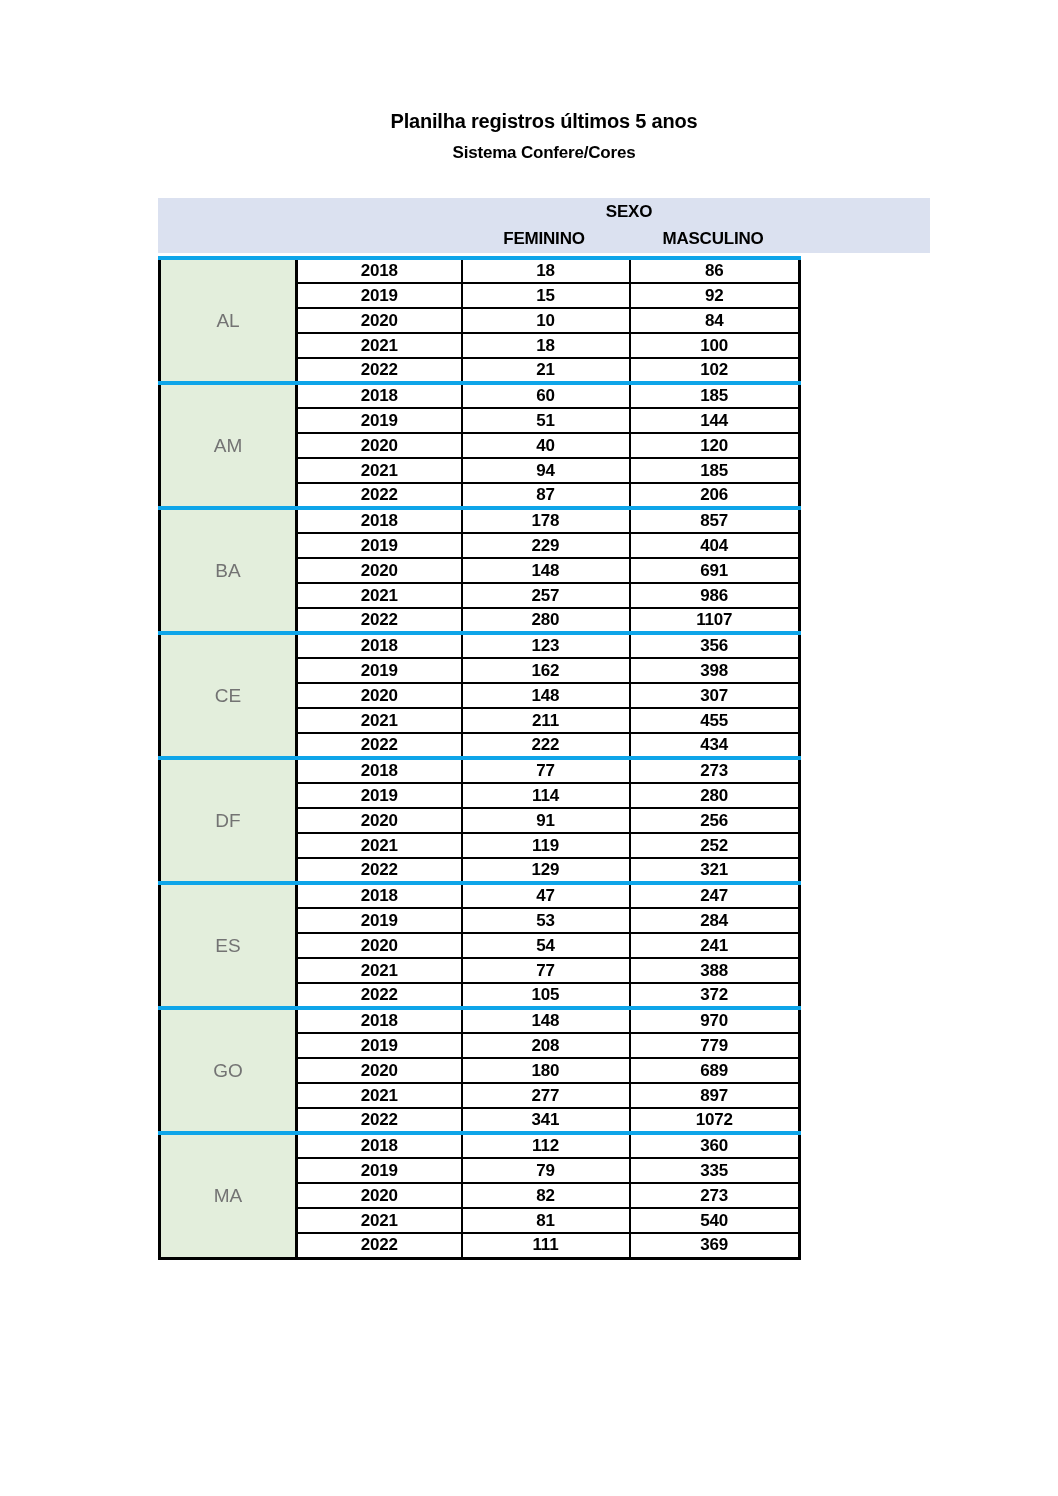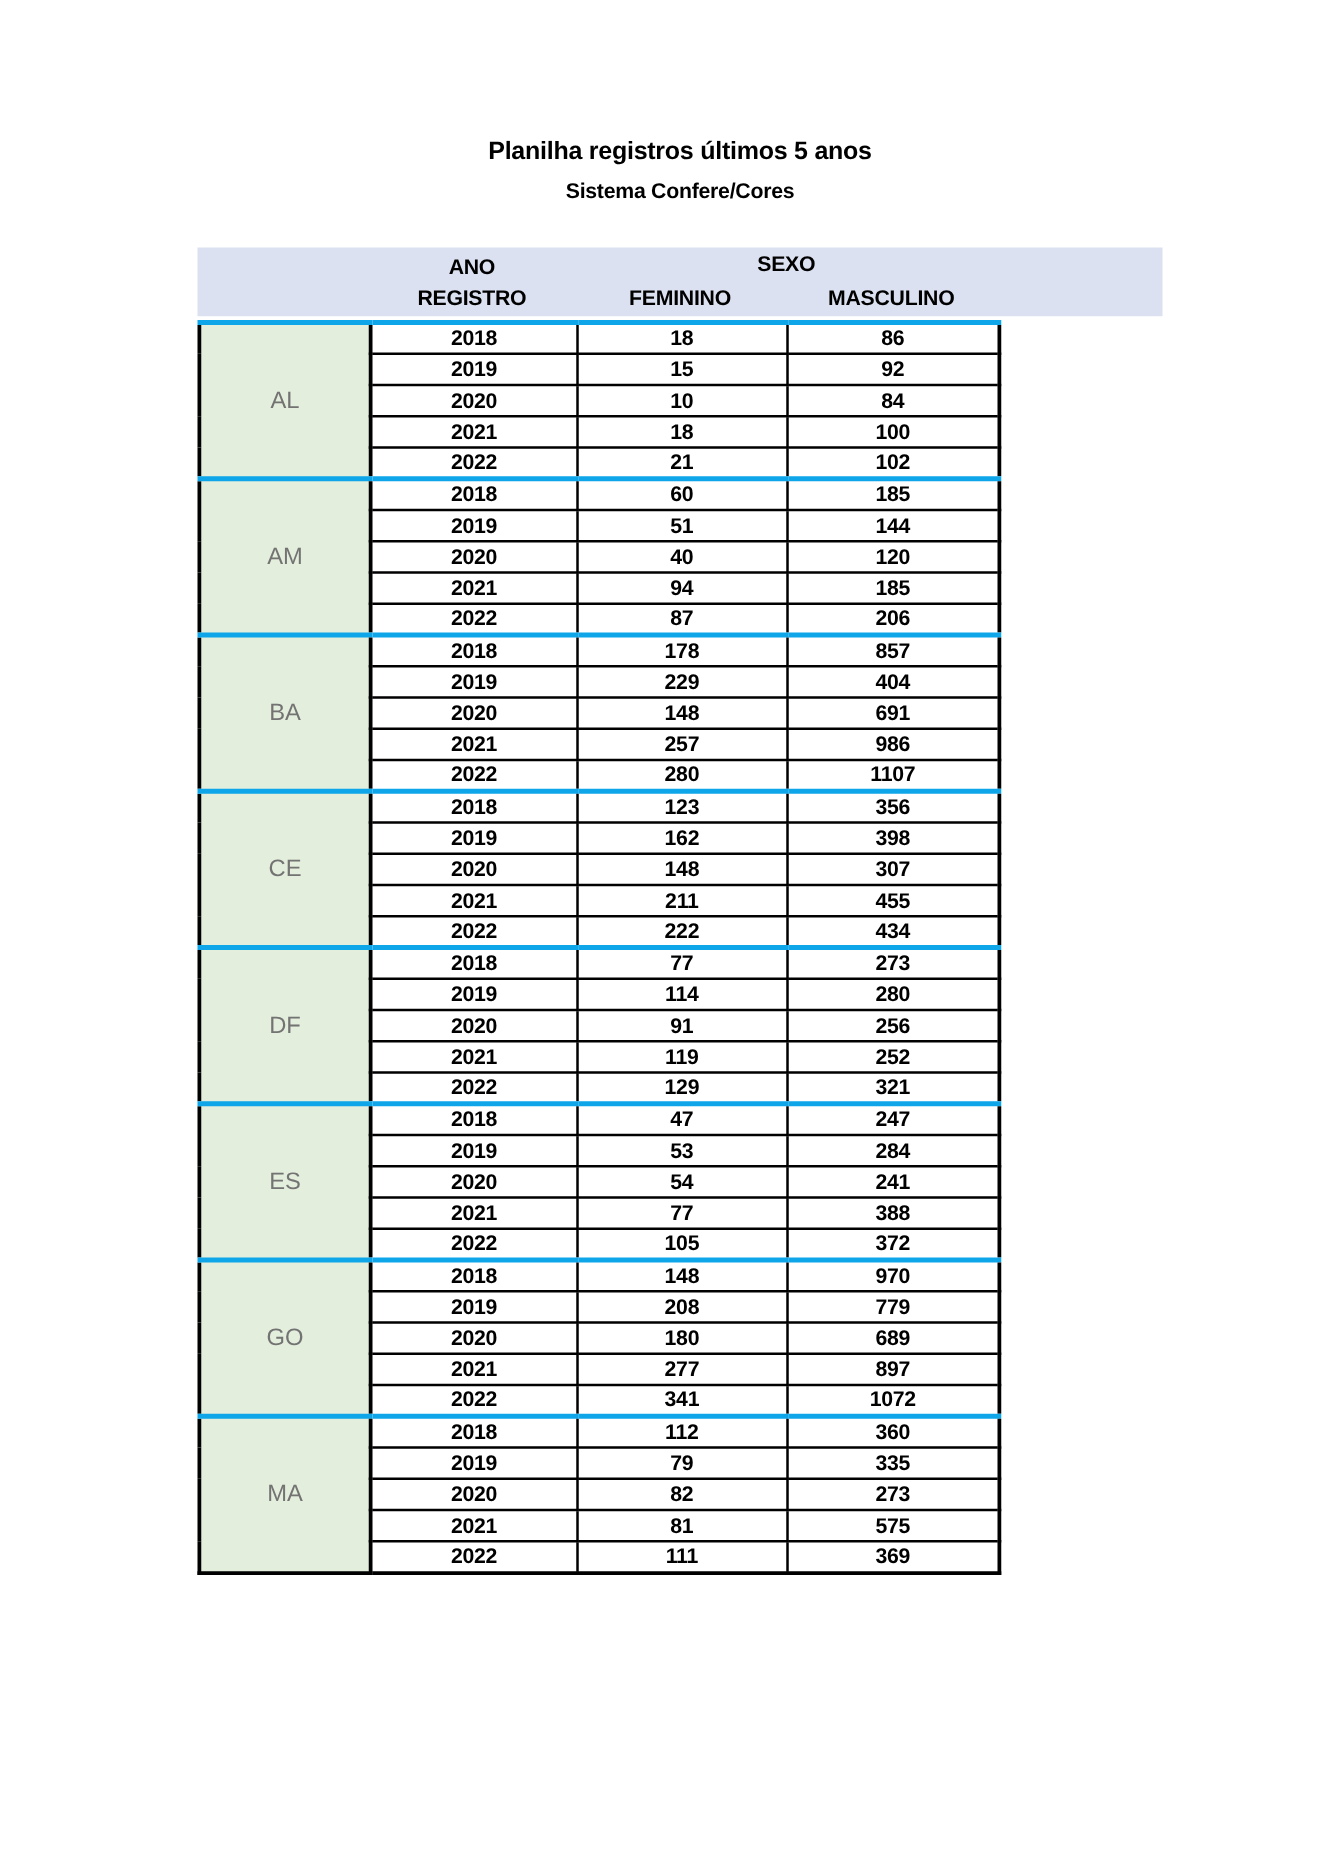--- a/index.html
+++ b/index.html
@@ -80,24 +80,20 @@
   table.reg tr.group-start td { border-top: 4px solid #0ea5e9; }
 </style>
 </head>
 <body>
 
 <div class="sheet">
   <div class="title">Planilha registros últimos 5 anos</div>
   <div class="subtitle">Sistema Confere/Cores</div>
 
   <div class="head-band" style="background: rgb(219, 225, 240);">
-    <div class="hb-ano">
-      <span>ANO</span>
-      <span>REGISTRO</span>
-    </div>
     <div class="hb-sexo">SEXO</div>
     <div class="hb-fem">FEMININO</div>
     <div class="hb-masc">MASCULINO</div>
   </div>
 
   <table class="reg">
     <colgroup>
       <col style="width:137px">
       <col style="width:165px">
       <col style="width:168px">
@@ -298,21 +294,21 @@
           <td>335</td>
         </tr>
         <tr>
           <td>2020</td>
           <td>82</td>
           <td>273</td>
         </tr>
         <tr>
           <td>2021</td>
           <td>81</td>
-          <td>575</td>
+          <td>540</td>
         </tr>
         <tr>
           <td>2022</td>
           <td>111</td>
           <td>369</td>
         </tr>
       </tbody>
   </table>
 </div>
 

